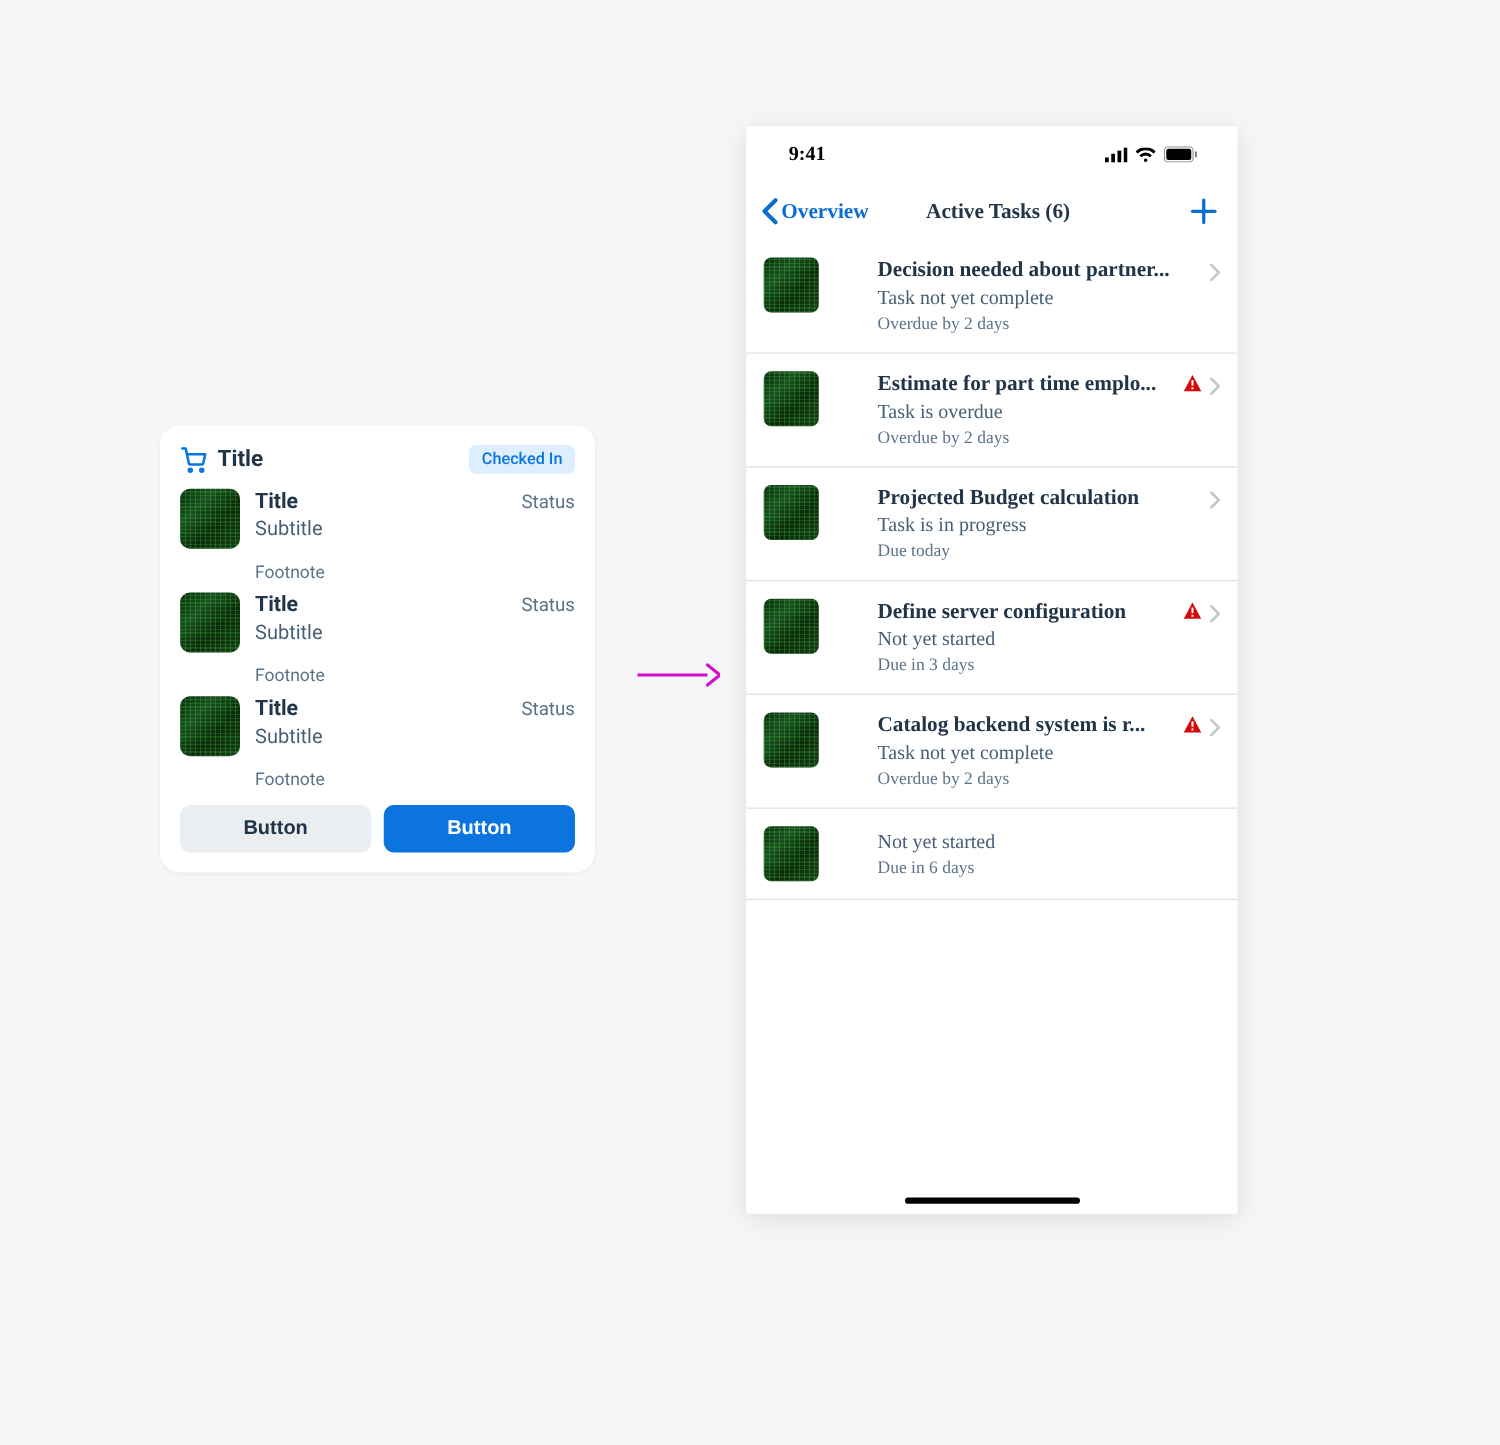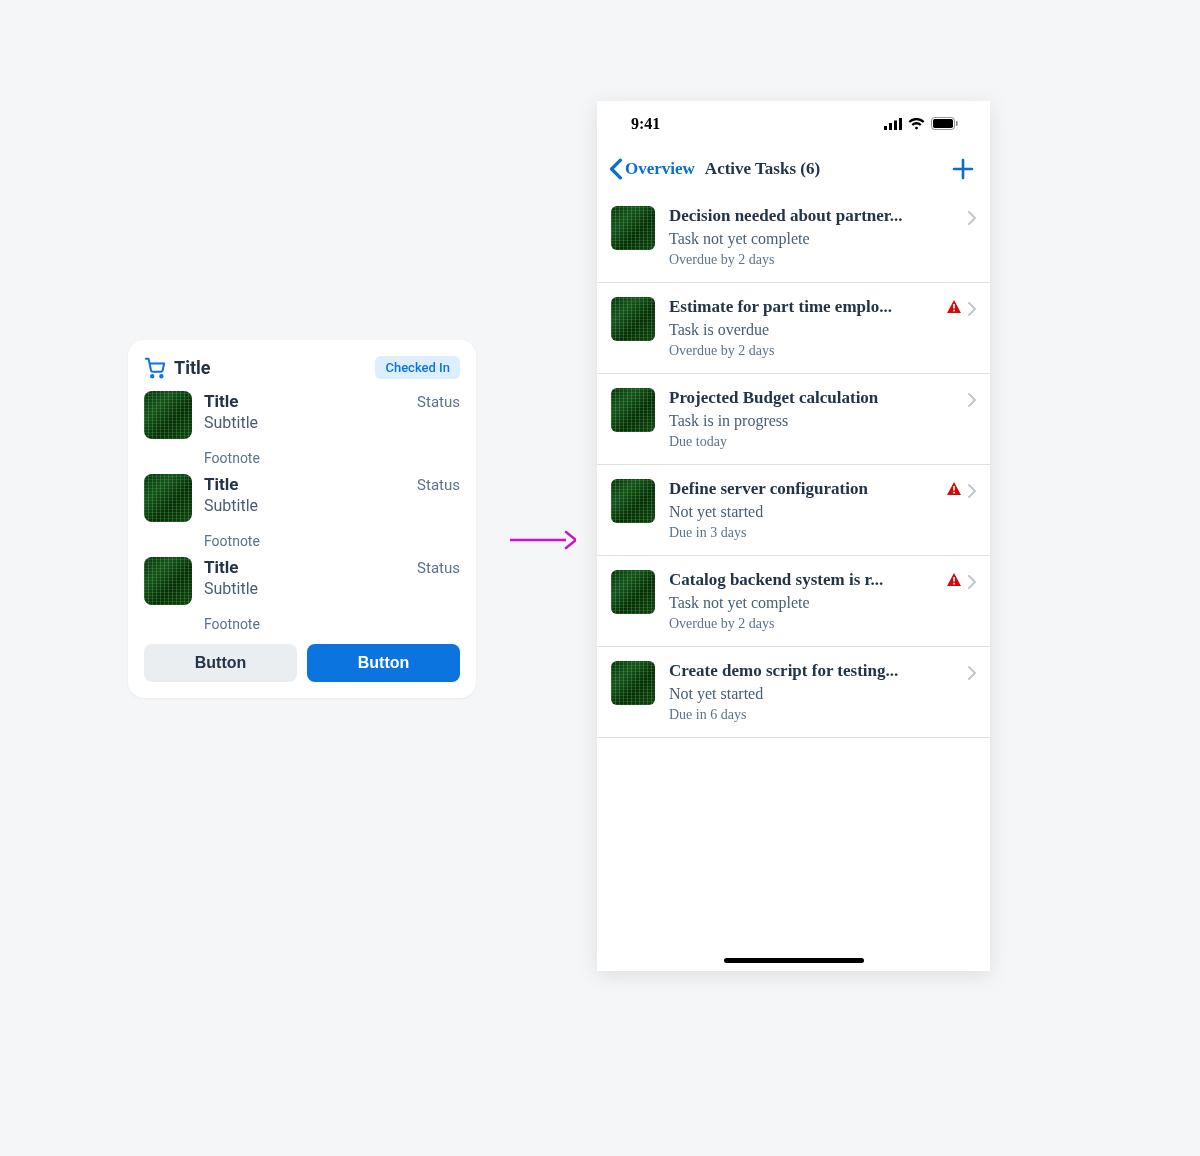--- a/index.html
+++ b/index.html
@@ -162,20 +162,21 @@
       align-items: center;
       gap: 6px;
     }
     .navbar {
       height: 46px;
       display: flex;
       align-items: center;
       padding: 0 12px;
       border-bottom: 1px solid transparent;
       position: relative;
+      gap: 36px;
     }
     .nav-back {
       display: flex;
       align-items: center;
       color: #0a6ed1;
       font-size: 17px;
       font-weight: 600;
       cursor: pointer;
       gap: 2px;
     }
@@ -225,20 +226,21 @@
       content: '';
       position: absolute;
       inset: 0;
       background-image: 
         repeating-linear-gradient(90deg, rgba(80,200,80,0.3) 0px, rgba(80,200,80,0.3) 1px, transparent 1px, transparent 4px),
         repeating-linear-gradient(0deg, rgba(80,200,80,0.2) 0px, rgba(80,200,80,0.2) 1px, transparent 1px, transparent 3px);
     }
     .list-body {
       flex: 1;
       min-width: 0;
+      margin-left: 33px;
     }
     .list-titleline {
       display: flex;
       align-items: center;
       gap: 6px;
     }
     .list-title {
       font-weight: 700;
       font-size: 17px;
       color: #223548;
@@ -455,26 +457,20 @@
               <path d="M1 1 L7 7 L1 13"></path>
             </svg>
           </div>
           <div class="list-status">Task not yet complete</div>
           <div class="list-due">Overdue by 2 days</div>
         </div>
       </div>
       <div class="list-row">
         <div class="list-thumb"></div>
         <div class="list-body">
-          <div class="list-titleline">
-            <span class="list-title">Create demo script for testing...</span>
-            <svg class="chevron" width="8" height="14" viewBox="0 0 8 14" fill="none" stroke="currentColor" stroke-width="2" stroke-linecap="round" stroke-linejoin="round">
-              <path d="M1 1 L7 7 L1 13"></path>
-            </svg>
-          </div>
           <div class="list-status">Not yet started</div>
           <div class="list-due">Due in 6 days</div>
         </div>
       </div>
     </div>
 
   <div class="home-indicator"></div>
 </div>
 
 </body></html>

